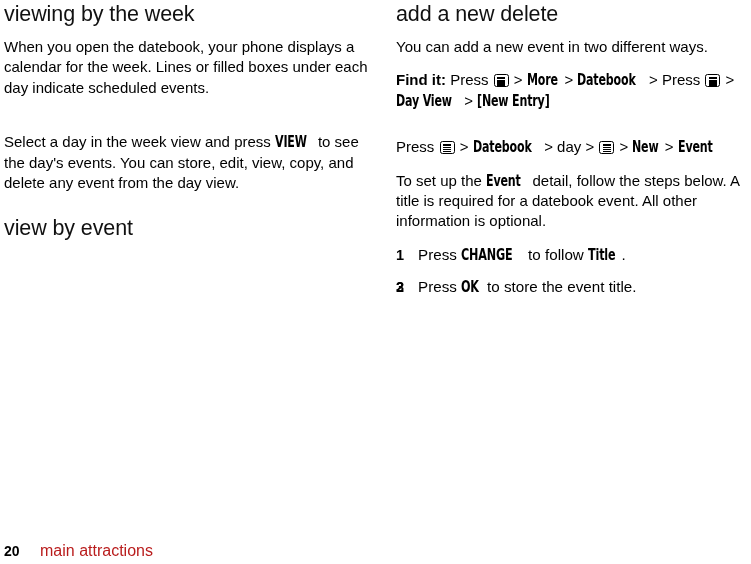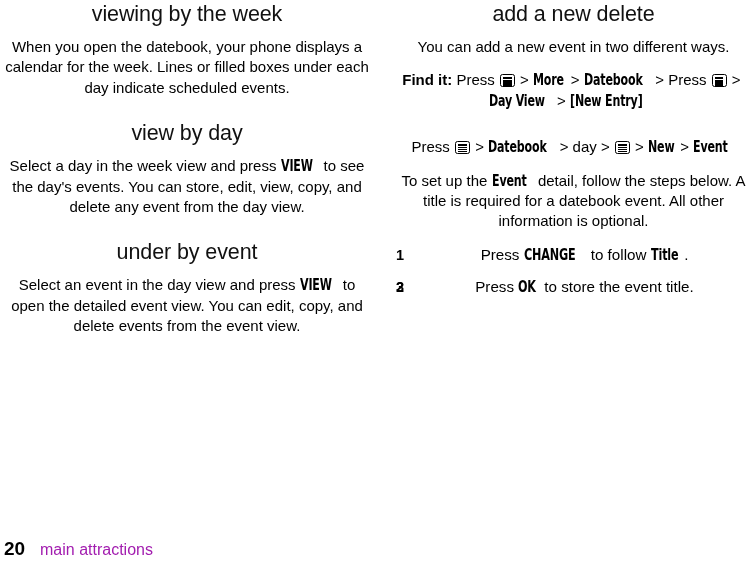--- a/index.html
+++ b/index.html
@@ -15,21 +15,20 @@
     font-family: "Liberation Sans", sans-serif;
     color: #000000;
     -webkit-font-smoothing: antialiased;
   }
 
   .page { position: relative; width: 751px; height: 564px; }
 
   .col {
     position: absolute;
     top: 0;
-    text-align: center;
   }
   .col-left  { left: 4px;   width: 366px; }
   .col-right { left: 396px; width: 355px; }
 
   h2.section-head {
     font-size: 21.5px;
     font-weight: 400;
     line-height: 24px;
     margin: 0;
     padding: 0;
@@ -120,51 +119,49 @@
   
   .footer {
     position: absolute;
     left: 4px;
     bottom: 4px;
     display: flex;
     align-items: baseline;
   }
   .footer .pageno {
     font-weight: 700;
-    font-size: 19px;
+    font-size: 14px;
     width: 36px;
     display: inline-block;
   }
   .footer .chapter {
     font-size: 16px;
     font-weight: 400;
-    color: #a21caf;
+    color: #b91c1c;
   }
 </style>
 </head>
 <body>
 
 <div class="page">
 
   <div class="col col-left">
 
     <div class="sp-head-top"></div>
     <h2 class="section-head">viewing by the week</h2>
     <div class="gap-head-body"></div>
     <p class="body">When you open the datebook, your phone displays a calendar for the week. Lines or filled boxes under each day indicate scheduled events.</p>
 
     <div class="gap-body-head"></div>
-    <h2 class="section-head">view by day</h2>
     <div class="gap-head-body"></div>
     <p class="body"><span>Select a day in the week view and press </span><span class="key">VIEW</span><span> to see the day's events. You can store, edit, view, copy, and delete any event from the day view.</span></p>
 
     <div class="gap-body-head"></div>
-    <h2 class="section-head">under by event</h2>
-    <div class="gap-head-body"></div>
-    <p class="body"><span>Select an event in the day view and press </span><span class="key">VIEW</span><span> to open the detailed event view. You can edit, copy, and delete events from the event view.</span></p>
+    <h2 class="section-head">view by event</h2>
+    <div class="gap-head-body"></div>
 
   </div>
 
   <div class="col col-right">
 
     <div class="sp-head-top"></div>
     <h2 class="section-head">add a new delete</h2>
     <div class="gap-head-body"></div>
     <p class="body">You can add a new event in two different ways.</p>
 

